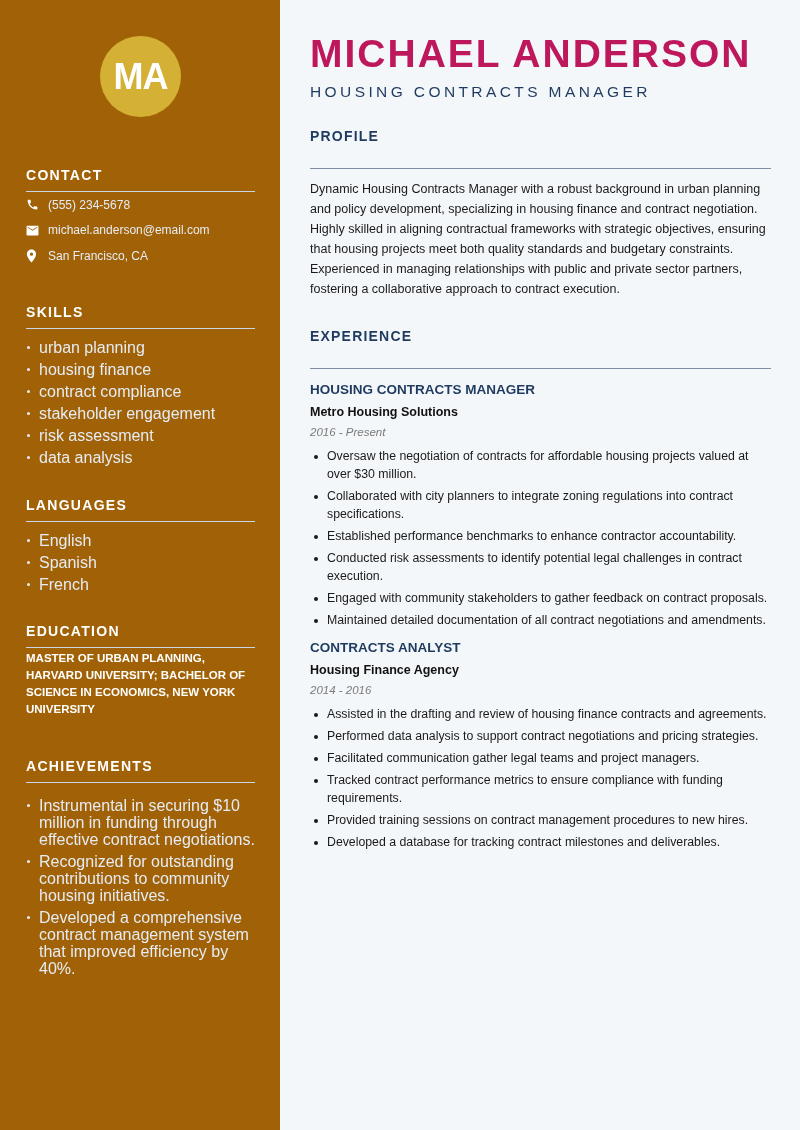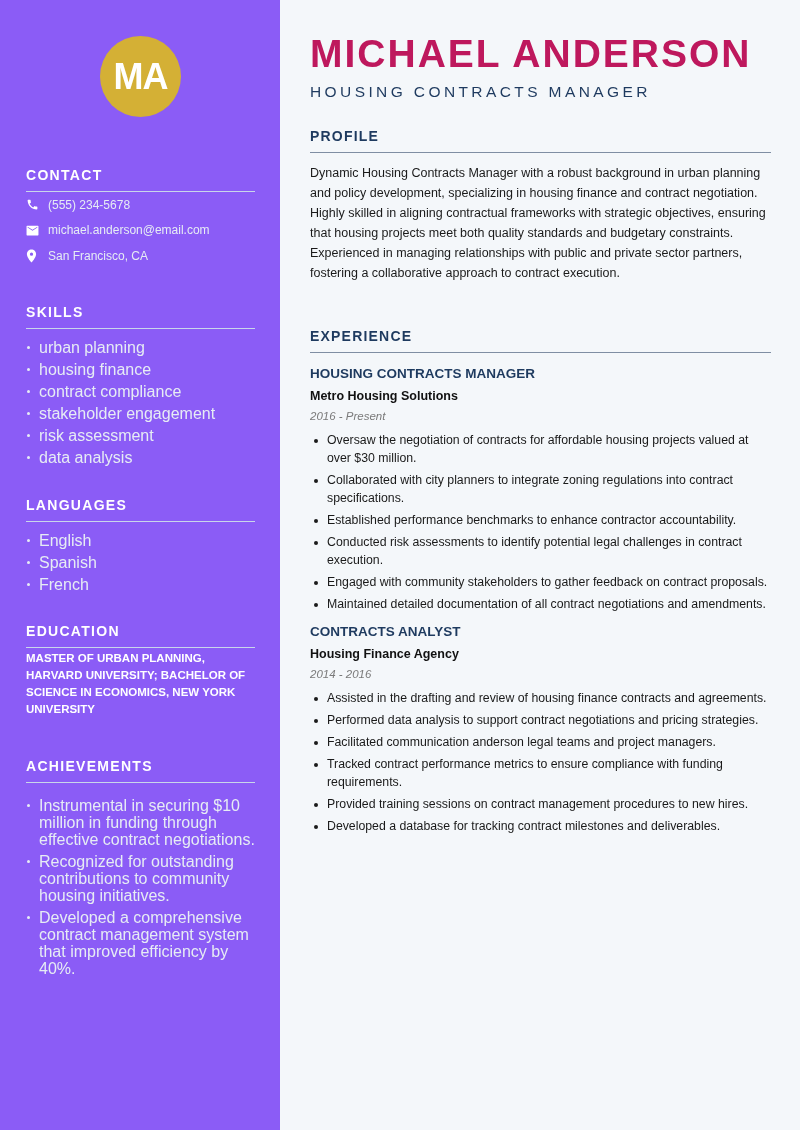--- a/index.html
+++ b/index.html
@@ -6,21 +6,21 @@
   html, body { width: 800px; height: 1130px; }
   body {
     font-family: "Liberation Sans", "DejaVu Sans", sans-serif;
     background: #f4f7fa;
     position: relative;
     overflow: hidden;
   }
   .sidebar {
     position: absolute; left: 0; top: 0;
     width: 280px; height: 1130px;
-    background: #8b5cf6;
+    background: #a16207;
     color: #ffffff;
     padding: 0 16px;
   }
   .avatar {
     position: absolute; left: 100px; top: 36px;
     width: 81px; height: 81px; border-radius: 50%;
     background: #d4b035;
     display: flex; align-items: center; justify-content: center;
     color: #ffffff; font-weight: bold; font-size: 36px; letter-spacing: -1px;
   }
@@ -57,21 +57,21 @@
     font-size: 39px; font-weight: bold; color: #be185d; letter-spacing: 2px;
     white-space: nowrap;
   }
   .role {
     position: absolute; top: 83px; left: 0;
     font-size: 15.5px; color: #1e3a5f; letter-spacing: 3.4px; white-space: nowrap;
   }
   .main-section { position: absolute; left: 0; width: 461px; }
   .main-title {
     font-size: 14px; font-weight: bold; color: #1e3a5f; letter-spacing: 1.2px;
-    padding-bottom: 8px; border-bottom: 1.5px solid #7f8ea3;
+    padding-bottom: 24px; border-bottom: 1.5px solid #7f8ea3;
   }
   .profile-text {
     margin-top: 10px; font-size: 12.5px; line-height: 20px; color: #1a1a1a;
   }
   .job { margin-top: 12px; }
   .job-title { font-size: 13.5px; font-weight: bold; color: #1e3a5f; line-height: 18px; }
   .job-company { font-size: 12.5px; font-weight: bold; color: #111111; line-height: 18px; margin-top: 4px; }
   .job-dates { font-size: 11.5px; font-style: italic; color: #7a7a7a; line-height: 18px; margin-top: 2px; }
   .job-bullets { list-style: none; margin-top: 6px; }
   .job-bullets li {
@@ -183,20 +183,20 @@
       </ul>
     </div>
 
     <div class="job" style="margin-top:10px;">
       <div class="job-title">CONTRACTS ANALYST</div>
       <div class="job-company">Housing Finance Agency</div>
       <div class="job-dates">2014 - 2016</div>
       <ul class="job-bullets">
         <li>Assisted in the drafting and review of housing finance contracts and agreements.</li>
         <li>Performed data analysis to support contract negotiations and pricing strategies.</li>
-        <li>Facilitated communication anderson legal teams and project managers.</li>
+        <li>Facilitated communication gather legal teams and project managers.</li>
         <li>Tracked contract performance metrics to ensure compliance with funding requirements.</li>
         <li>Provided training sessions on contract management procedures to new hires.</li>
         <li>Developed a database for tracking contract milestones and deliverables.</li>
       </ul>
     </div>
   </section>
 </main>
 
 </body></html>

